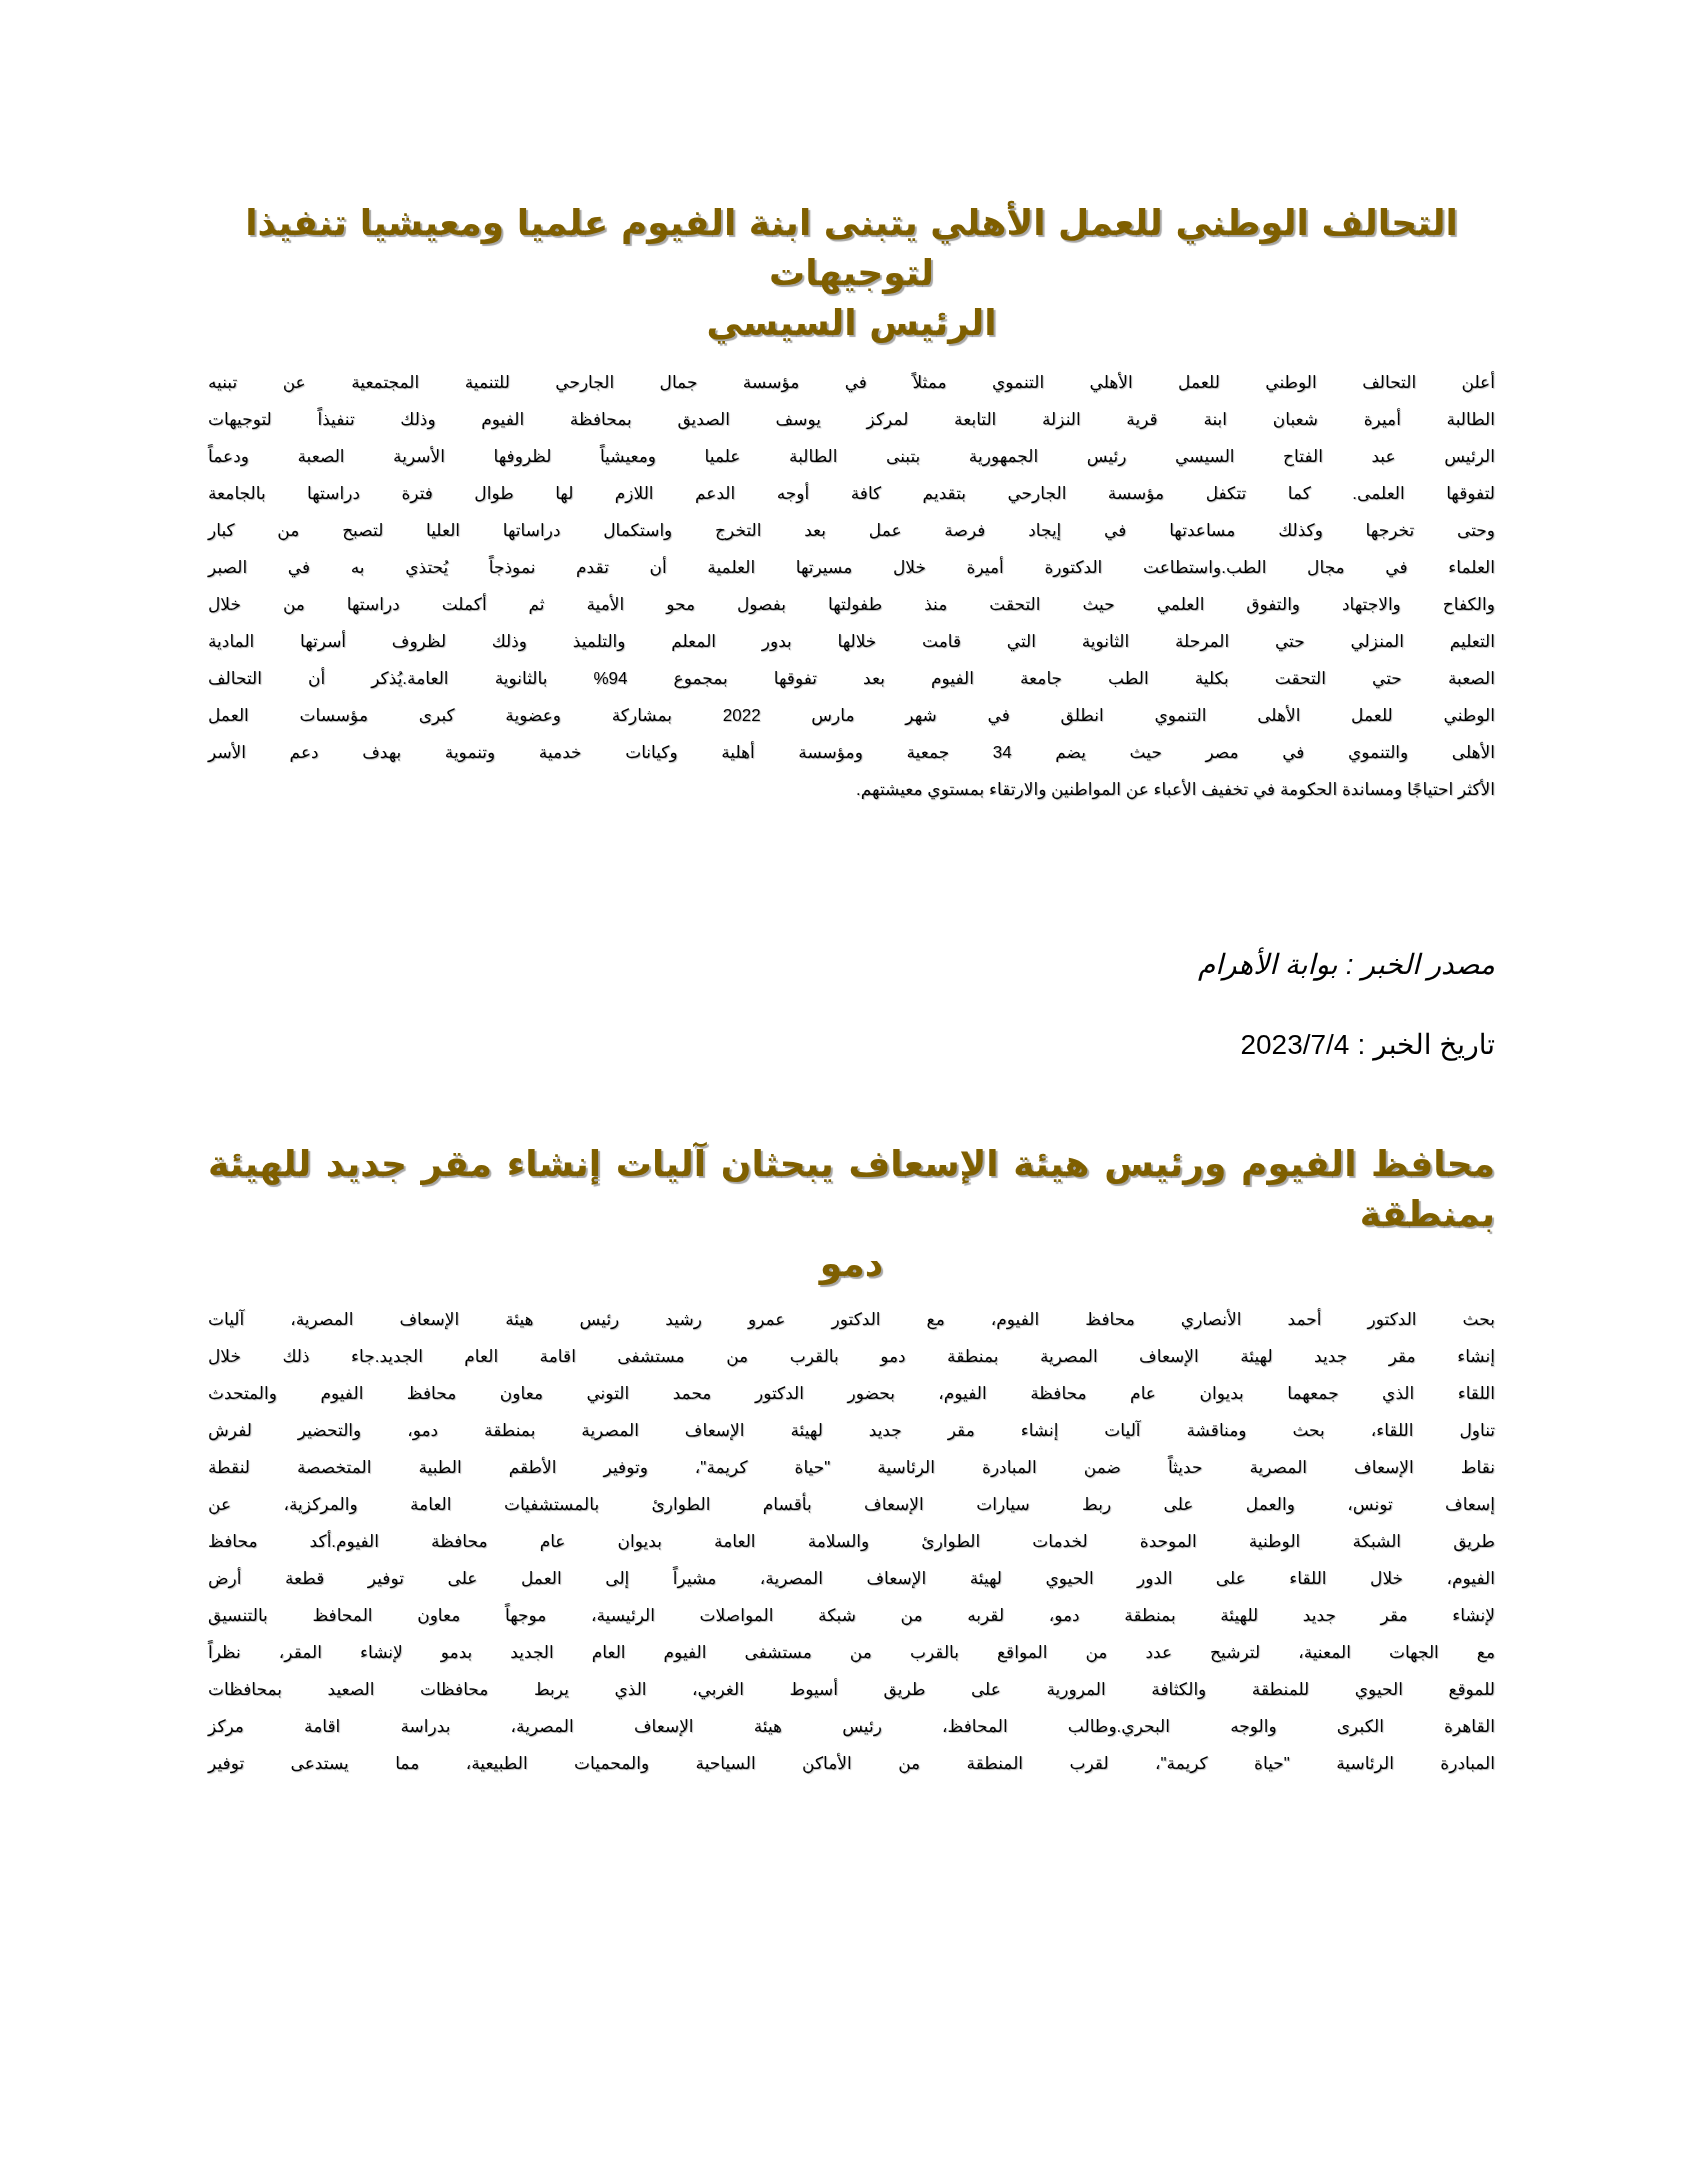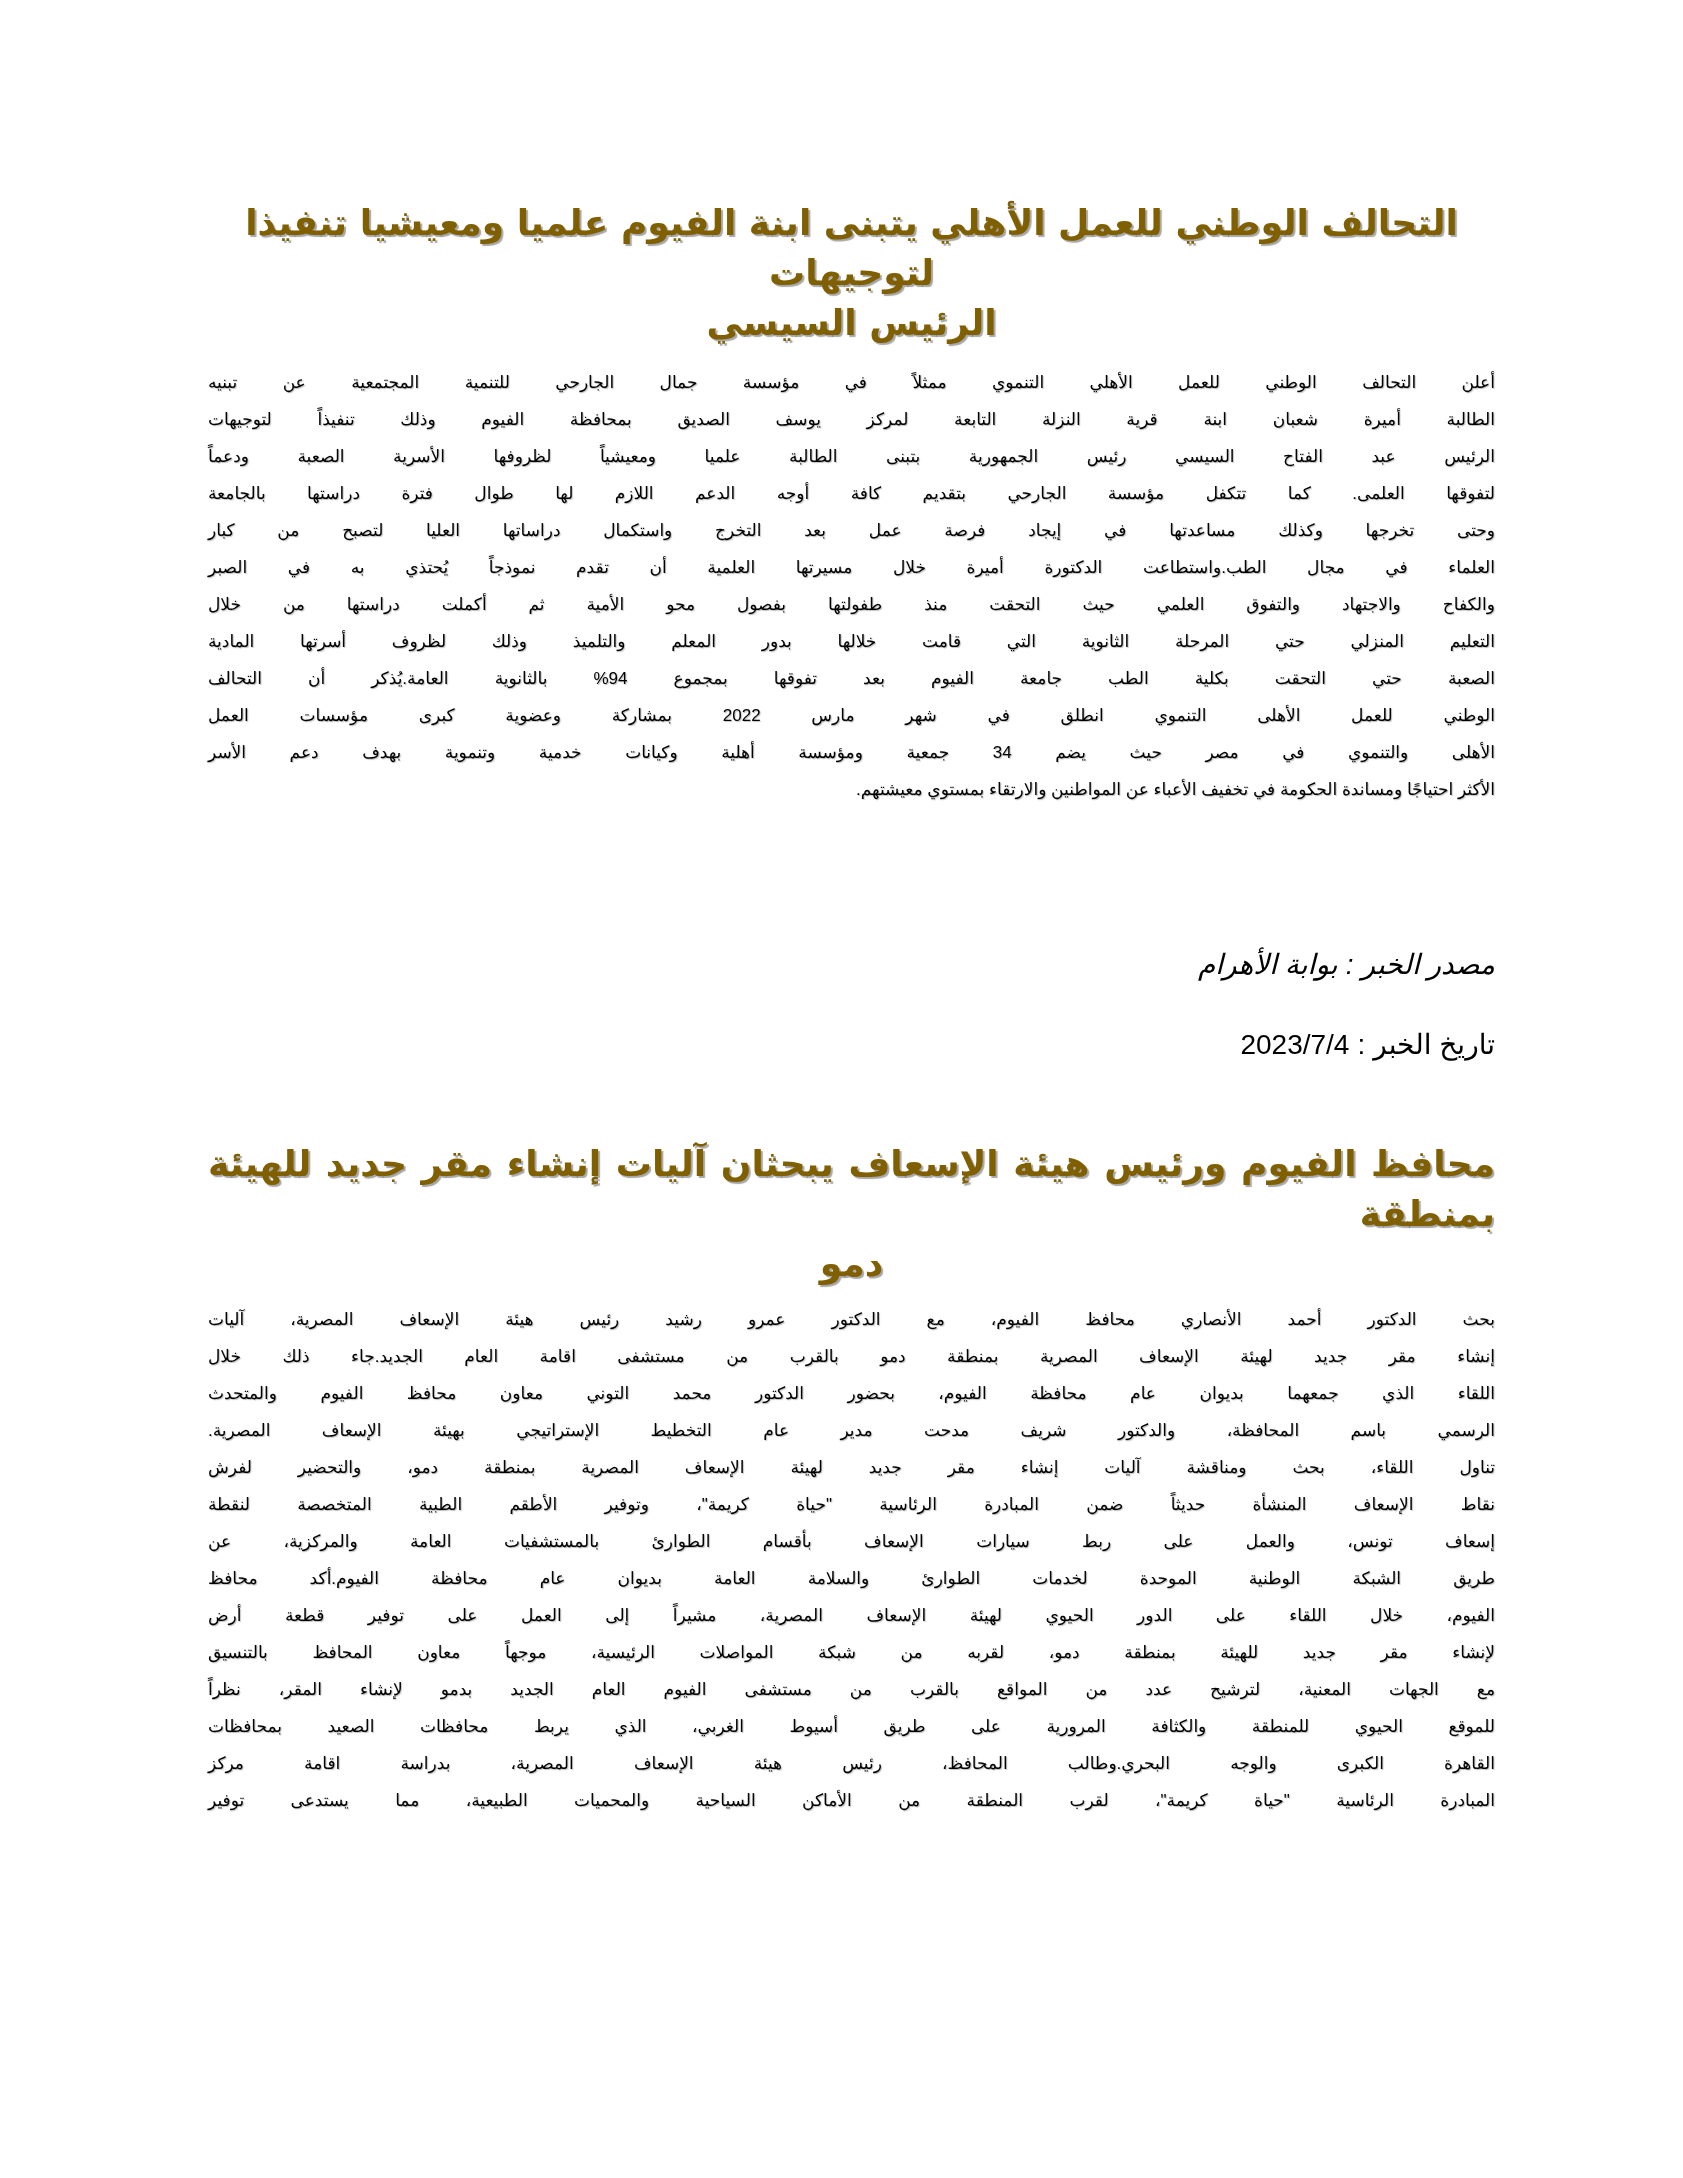--- a/index.html
+++ b/index.html
@@ -68,23 +68,22 @@
 
   <h1 class="title" style="top:1139px;">
     <span style="display:block; text-align:justify; text-align-last:justify;">محافظ الفيوم ورئيس هيئة الإسعاف يبحثان آليات إنشاء مقر جديد للهيئة بمنطقة</span>
     <span style="display:block">دمو</span>
   </h1>
 
   <div class="para" style="top:1301px;">
     <span class="line">بحث الدكتور أحمد الأنصاري محافظ الفيوم، مع الدكتور عمرو رشيد رئيس هيئة الإسعاف المصرية، آليات</span>
     <span class="line">إنشاء مقر جديد لهيئة الإسعاف المصرية بمنطقة دمو بالقرب من مستشفى اقامة العام الجديد.جاء ذلك خلال</span>
     <span class="line">اللقاء الذي جمعهما بديوان عام محافظة الفيوم، بحضور الدكتور محمد التوني معاون محافظ الفيوم والمتحدث</span>
-    <span class="line">الرسمي باسم المحافظة، والدكتور شريف مدحت مدير عام التخطيط الإستراتيجي بهيئة الإسعاف المصرية.</span>
     <span class="line">تناول اللقاء، بحث ومناقشة آليات إنشاء مقر جديد لهيئة الإسعاف المصرية بمنطقة دمو، والتحضير لفرش</span>
-    <span class="line">نقاط الإسعاف المنشأة حديثاً ضمن المبادرة الرئاسية "حياة كريمة"، وتوفير الأطقم الطبية المتخصصة لنقطة</span>
+    <span class="line">نقاط الإسعاف المصرية حديثاً ضمن المبادرة الرئاسية "حياة كريمة"، وتوفير الأطقم الطبية المتخصصة لنقطة</span>
     <span class="line">إسعاف تونس، والعمل على ربط سيارات الإسعاف بأقسام الطوارئ بالمستشفيات العامة والمركزية، عن</span>
     <span class="line">طريق الشبكة الوطنية الموحدة لخدمات الطوارئ والسلامة العامة بديوان عام محافظة الفيوم.أكد محافظ</span>
     <span class="line">الفيوم، خلال اللقاء على الدور الحيوي لهيئة الإسعاف المصرية، مشيراً إلى العمل على توفير قطعة أرض</span>
     <span class="line">لإنشاء مقر جديد للهيئة بمنطقة دمو، لقربه من شبكة المواصلات الرئيسية، موجهاً معاون المحافظ بالتنسيق</span>
     <span class="line">مع الجهات المعنية، لترشيح عدد من المواقع بالقرب من مستشفى الفيوم العام الجديد بدمو لإنشاء المقر، نظراً</span>
     <span class="line">للموقع الحيوي للمنطقة والكثافة المرورية على طريق أسيوط الغربي، الذي يربط محافظات الصعيد بمحافظات</span>
     <span class="line">القاهرة الكبرى والوجه البحري.وطالب المحافظ، رئيس هيئة الإسعاف المصرية، بدراسة اقامة مركز</span>
     <span class="line">المبادرة الرئاسية "حياة كريمة"، لقرب المنطقة من الأماكن السياحية والمحميات الطبيعية، مما يستدعى توفير</span>
   </div>
 

